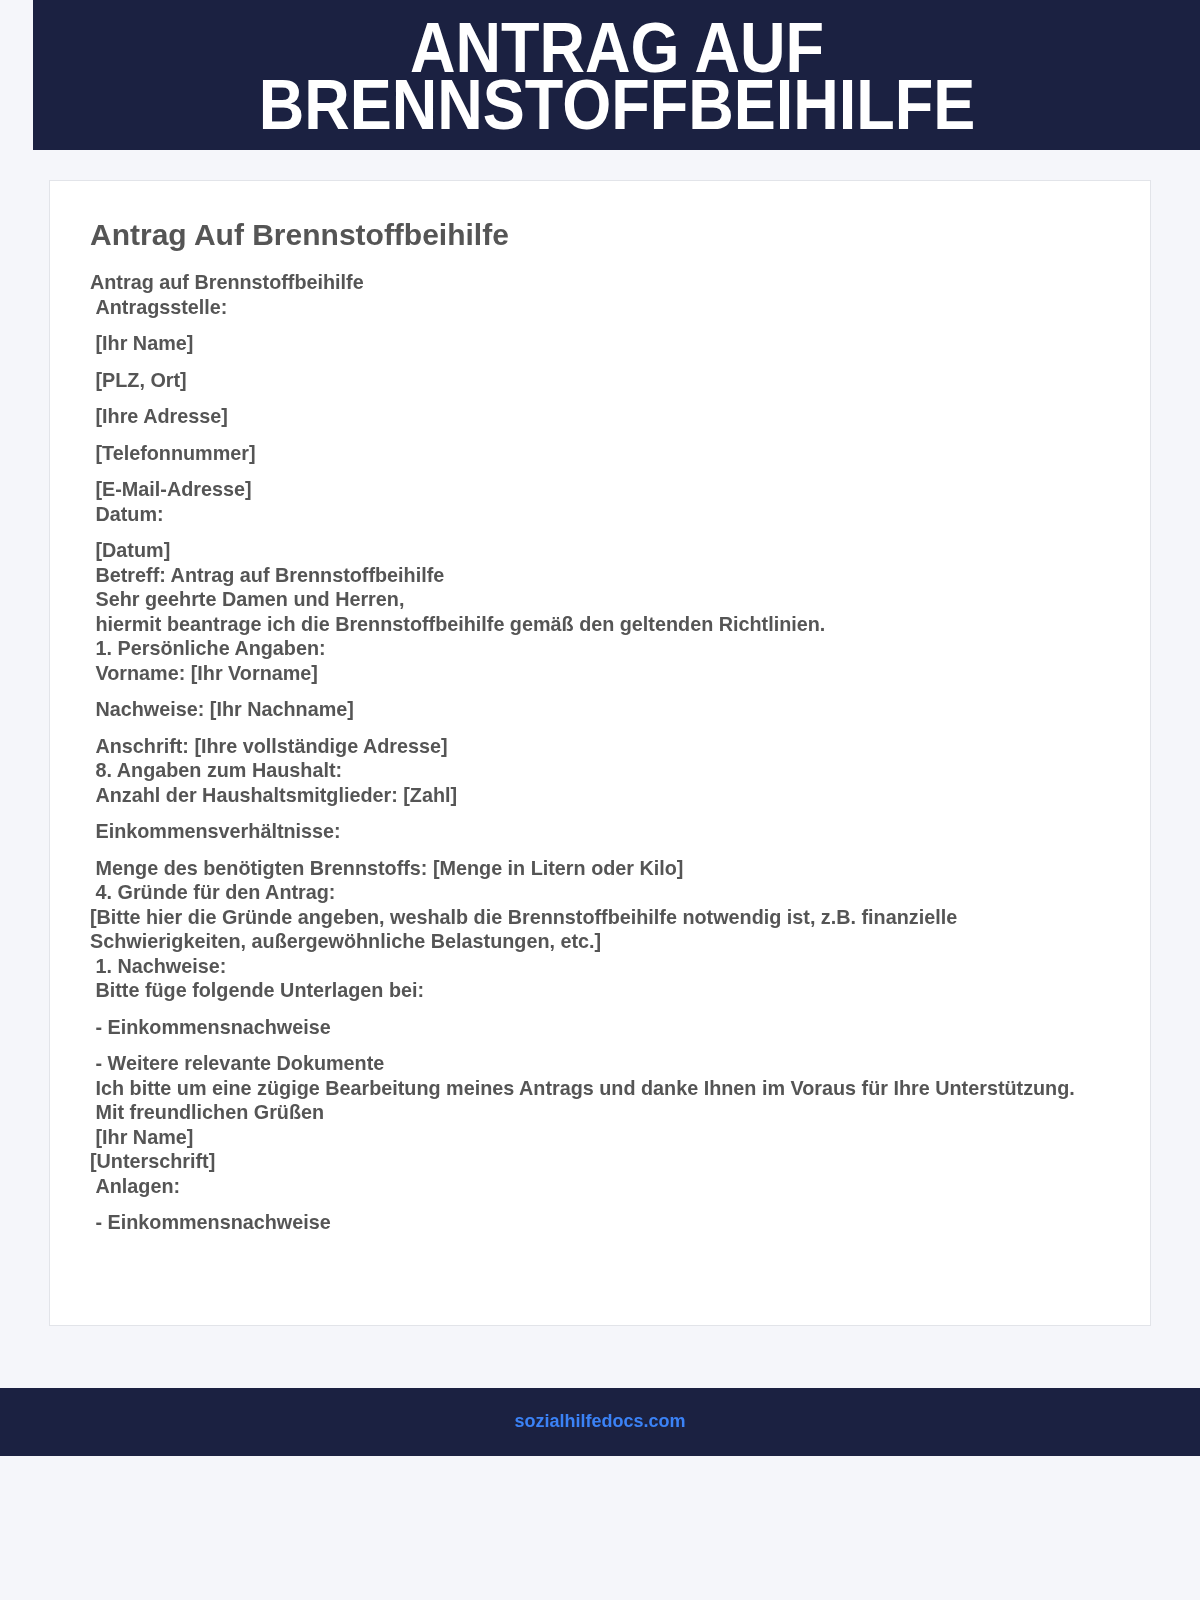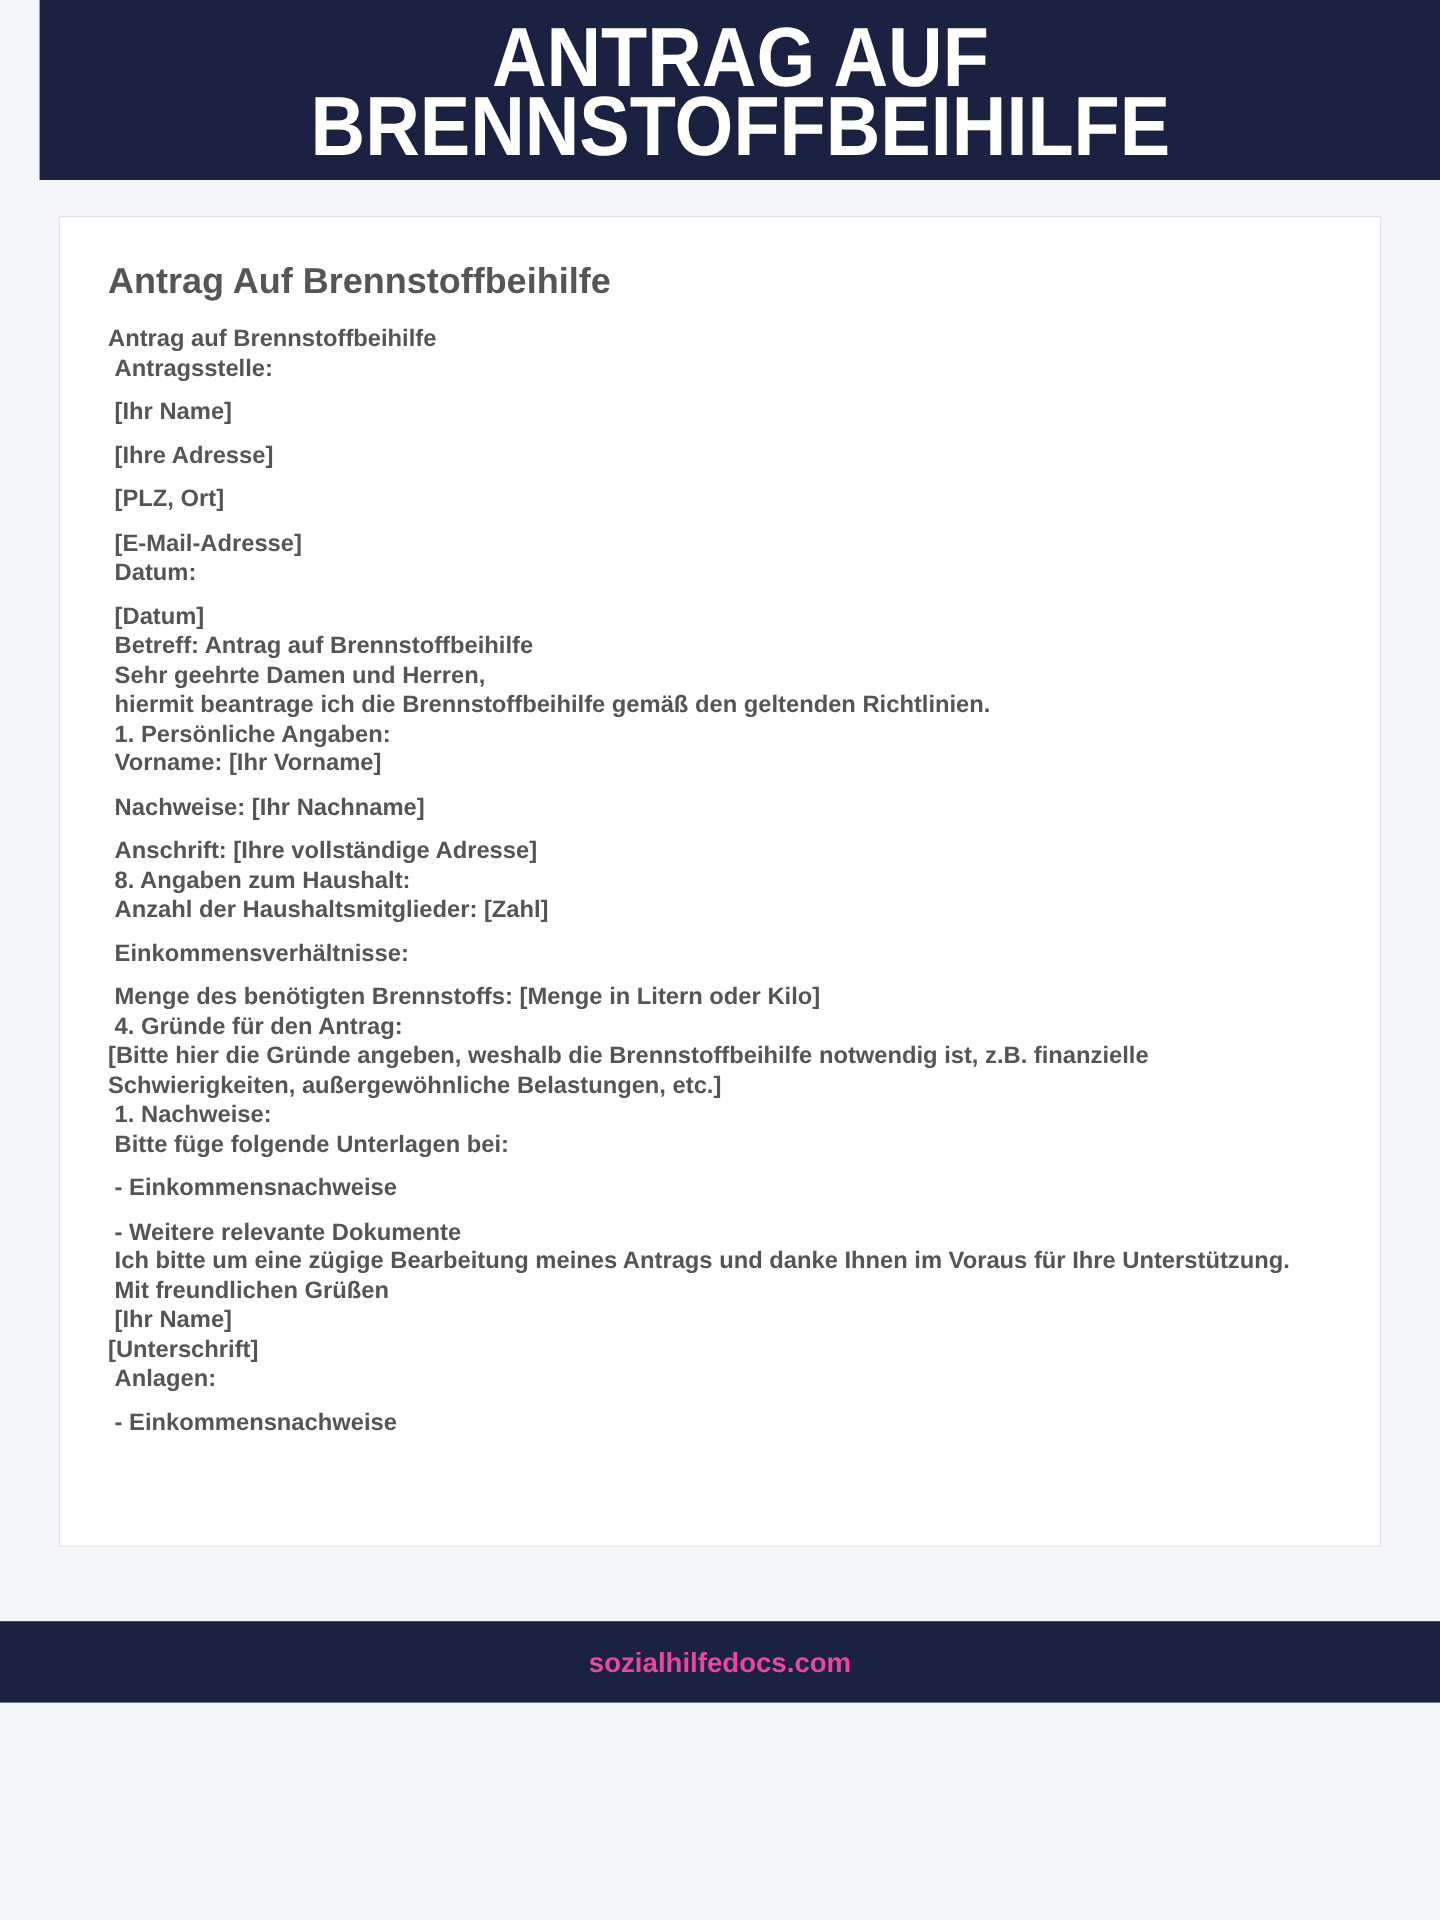--- a/index.html
+++ b/index.html
@@ -57,42 +57,43 @@
     white-space: pre-wrap;
   }
   .site-footer {
     height: 68px;
     background: #1b2141;
     display: flex;
     align-items: center;
     justify-content: center;
   }
   .footer-brand {
-    color: #ec4899;
-    font-size: 23px;
+    color: #3b82f6;
+    font-size: 18px;
     font-weight: bold;
   }
 </style>
 </head>
 <body>
 
 <header class="banner">
   <h1 class="banner-title">ANTRAG AUF
 BRENNSTOFFBEIHILFE</h1>
 </header>
 
 <main class="page">
   <section class="card">
     <h2 class="doc-title">Antrag Auf Brennstoffbeihilfe</h2>
     <div class="doc-body">
       <p class="doc-paragraph">Antrag auf Brennstoffbeihilfe
  Antragsstelle:</p>
       <p class="doc-paragraph"> [Ihr Name]</p>
+      <p class="doc-paragraph"> [PLZ, Ort]</p>
       <p class="doc-paragraph"> [Ihre Adresse]</p>
-      <p class="doc-paragraph"> [PLZ, Ort]</p>
+      <p class="doc-paragraph"> [Telefonnummer]</p>
       <p class="doc-paragraph"> [E-Mail-Adresse]
  Datum:</p>
       <p class="doc-paragraph"> [Datum]
  Betreff: Antrag auf Brennstoffbeihilfe
  Sehr geehrte Damen und Herren,
  hiermit beantrage ich die Brennstoffbeihilfe gemäß den geltenden Richtlinien.
  1. Persönliche Angaben:
  Vorname: [Ihr Vorname]</p>
       <p class="doc-paragraph"> Nachweise: [Ihr Nachname]</p>
       <p class="doc-paragraph"> Anschrift: [Ihre vollständige Adresse]

